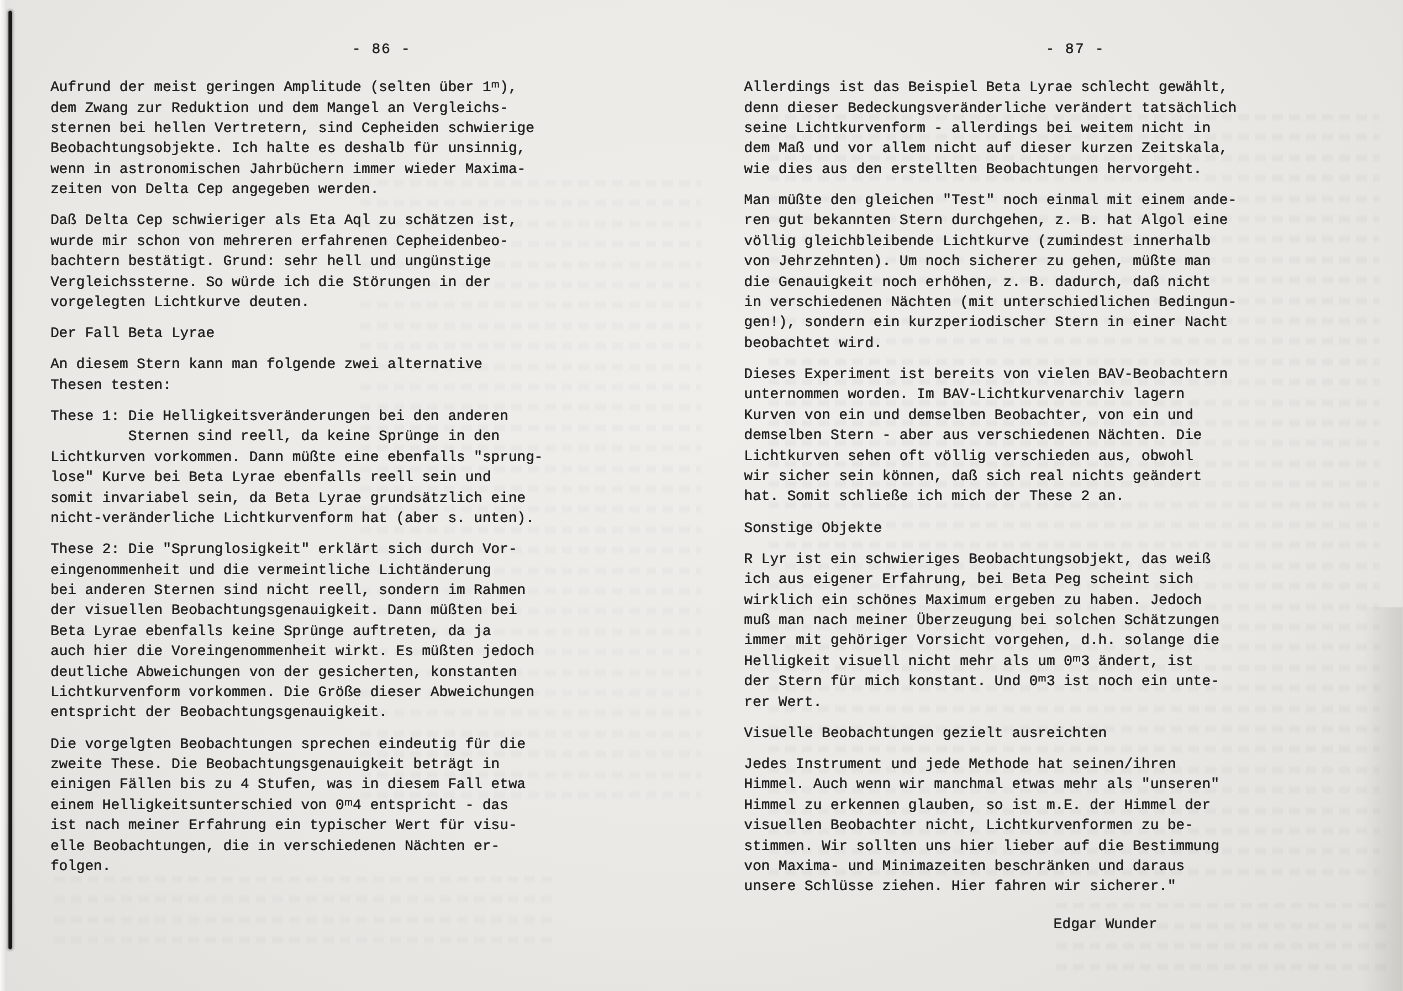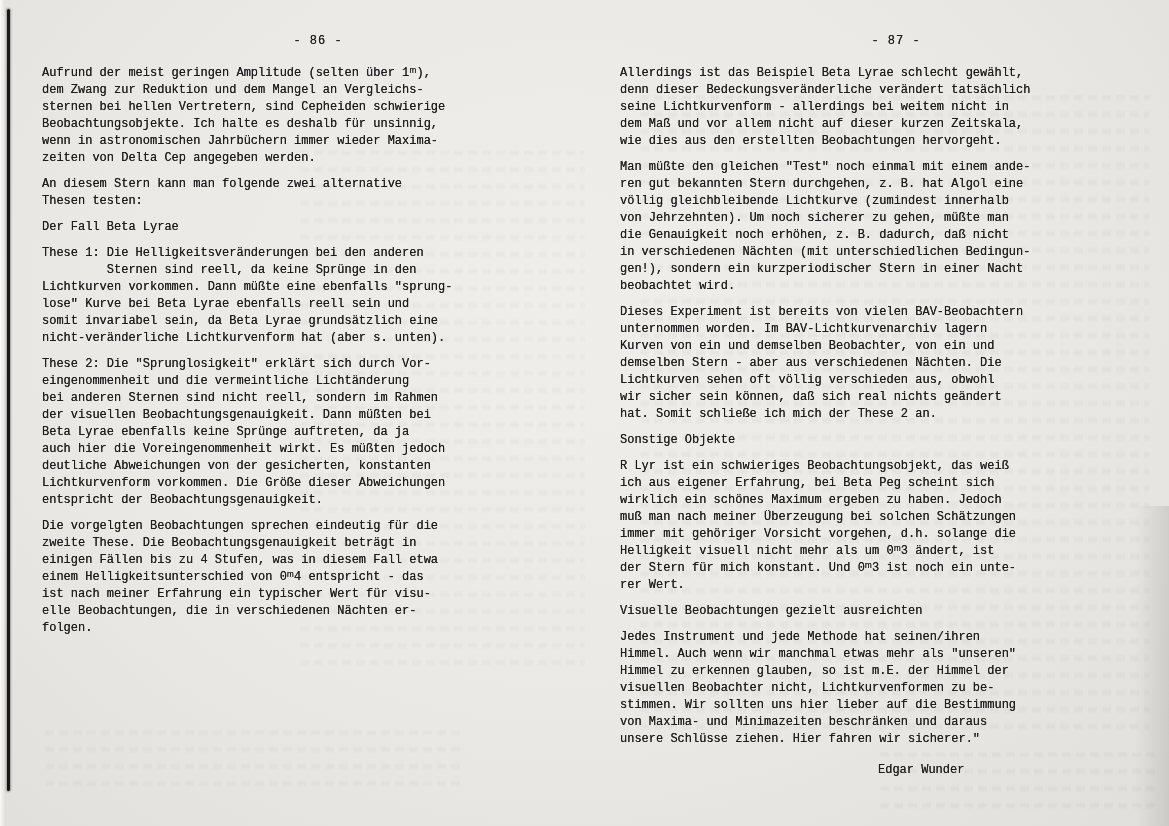--- a/index.html
+++ b/index.html
@@ -60,23 +60,28 @@
   <div class="ghost" style="left:880px;top:752px;width:280px;height:58px;opacity:.40;"></div>
 
   <div class="page page-left">
     <div class="page-num">- 86 -</div>
     <div class="para">Aufrund der meist geringen Amplitude (selten über 1ᵐ),
 dem Zwang zur Reduktion und dem Mangel an Vergleichs-
 sternen bei hellen Vertretern, sind Cepheiden schwierige
 Beobachtungsobjekte. Ich halte es deshalb für unsinnig,
 wenn in astronomischen Jahrbüchern immer wieder Maxima-
 zeiten von Delta Cep angegeben werden.</div>
+    <div class="para">Daß Delta Cep schwieriger als Eta Aql zu schätzen ist,
+wurde mir schon von mehreren erfahrenen Cepheidenbeo-
+bachtern bestätigt. Grund: sehr hell und ungünstige
+Vergleichssterne. So würde ich die Störungen in der
+vorgelegten Lichtkurve deuten.</div>
+    <div class="para">Der Fall Beta Lyrae</div>
     <div class="para">An diesem Stern kann man folgende zwei alternative
 Thesen testen:</div>
-    <div class="para">Der Fall Beta Lyrae</div>
     <div class="para">These 1: Die Helligkeitsveränderungen bei den anderen
          Sternen sind reell, da keine Sprünge in den
 Lichtkurven vorkommen. Dann müßte eine ebenfalls "sprung-
 lose" Kurve bei Beta Lyrae ebenfalls reell sein und
 somit invariabel sein, da Beta Lyrae grundsätzlich eine
 nicht-veränderliche Lichtkurvenform hat (aber s. unten).</div>
     <div class="para">These 2: Die "Sprunglosigkeit" erklärt sich durch Vor-
 eingenommenheit und die vermeintliche Lichtänderung
 bei anderen Sternen sind nicht reell, sondern im Rahmen
 der visuellen Beobachtungsgenauigkeit. Dann müßten bei

